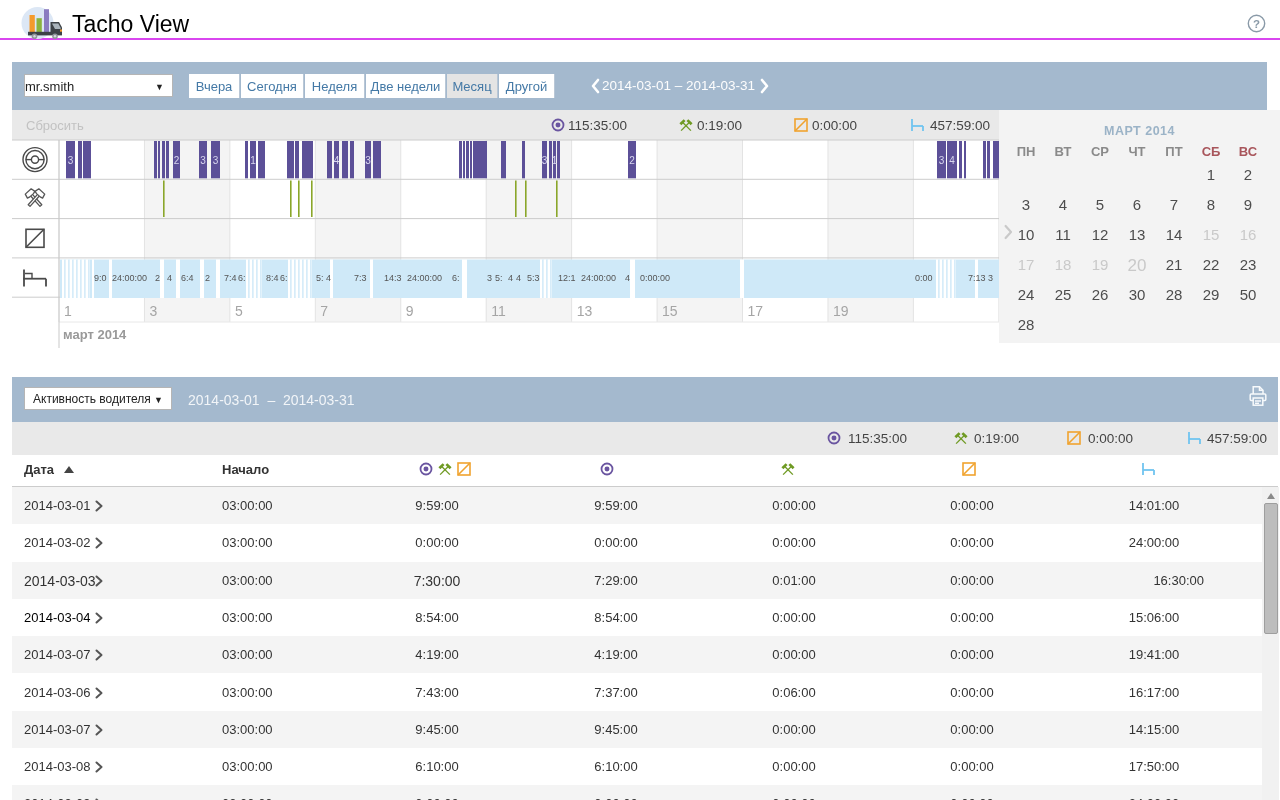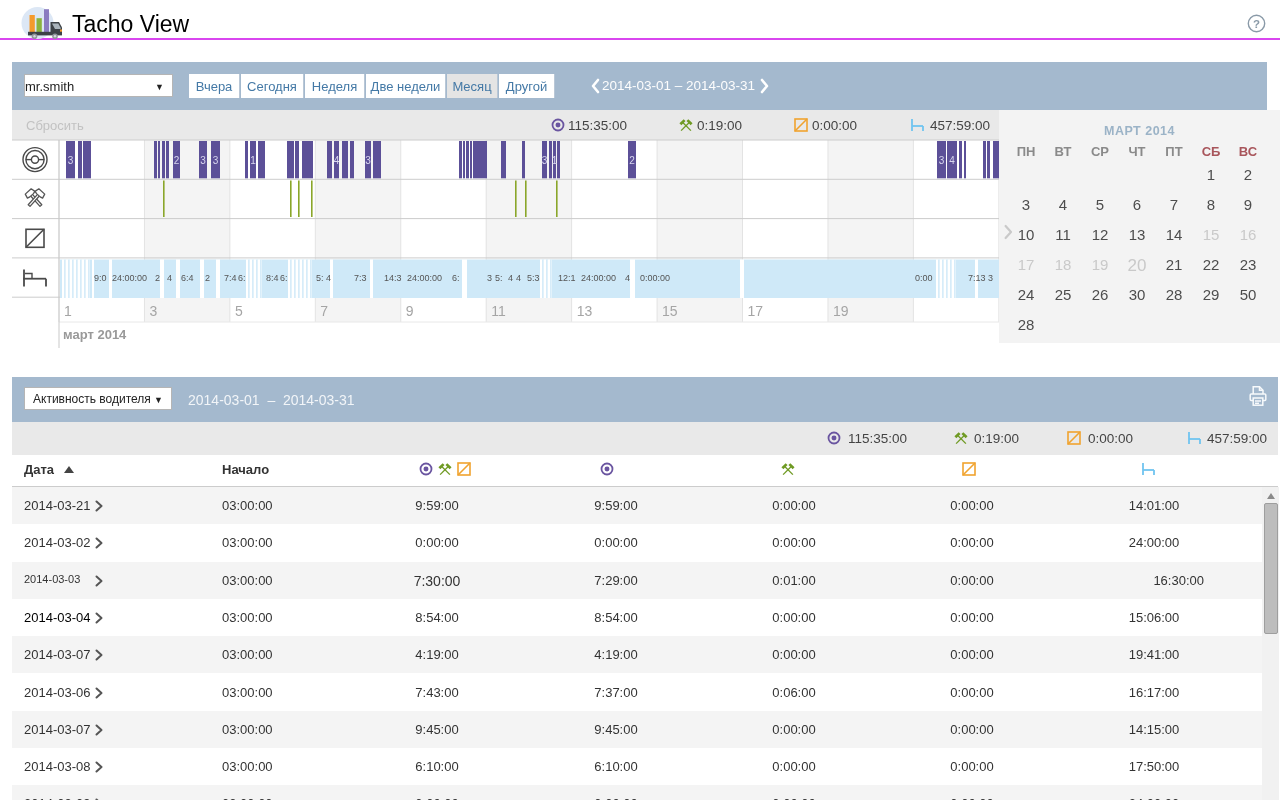--- a/index.html
+++ b/index.html
@@ -466,21 +466,21 @@
         <line x1="951" y1="20" x2="963" y2="8"></line>
       </g>
       <g stroke="#70c4f0" fill="none" stroke-width="1.8">
         <line x1="1131.0" y1="8.0" x2="1131.0" y2="20.0"></line>
         <line x1="1131.0" y1="15.0" x2="1142.0" y2="15.0"></line>
         <line x1="1142.0" y1="15.0" x2="1142.0" y2="20.0"></line>
       </g>
     </svg>
     <div style="position:absolute;left:12px;top:487px;width:1250px;height:313px;overflow:hidden">
       <div style="position:absolute;left:0;top:0.0px;width:1250px;height:37.3px;background:#f4f4f4">
-        <div style="position:absolute;left:12px;top:11px;font-size:13px;color:#333">2014-03-21</div>
+        <div style="position:absolute;left:12px;top:11px;font-size:13px;color:#333">2014-03-01</div>
         <svg style="position:absolute;left:81px;top:12px" width="12" height="14" viewBox="0 0 12 14">
           <path d="M3.5 2.5 L8.5 7 L3.5 11.5" stroke="#555" stroke-width="2" fill="none" stroke-linecap="round" stroke-linejoin="round"></path>
         </svg>
         <div style="position:absolute;left:210px;top:11px;font-size:13px;color:#333">03:00:00</div>
         <div style="position:absolute;left:375px;top:11px;width:100px;text-align:center;font-size:13px;color:#333">9:59:00</div>
         <div style="position:absolute;left:554px;top:11px;width:100px;text-align:center;font-size:13px;color:#333">9:59:00</div>
         <div style="position:absolute;left:732px;top:11px;width:100px;text-align:center;font-size:13px;color:#333">0:00:00</div>
         <div style="position:absolute;left:910px;top:11px;width:100px;text-align:center;font-size:13px;color:#333">0:00:00</div>
         <div style="position:absolute;left:1092px;top:11px;width:100px;text-align:center;font-size:13px;color:#333">14:01:00</div>
       </div>
@@ -490,21 +490,21 @@
           <path d="M3.5 2.5 L8.5 7 L3.5 11.5" stroke="#555" stroke-width="2" fill="none" stroke-linecap="round" stroke-linejoin="round"></path>
         </svg>
         <div style="position:absolute;left:210px;top:11px;font-size:13px;color:#333">03:00:00</div>
         <div style="position:absolute;left:375px;top:11px;width:100px;text-align:center;font-size:13px;color:#333">0:00:00</div>
         <div style="position:absolute;left:554px;top:11px;width:100px;text-align:center;font-size:13px;color:#333">0:00:00</div>
         <div style="position:absolute;left:732px;top:11px;width:100px;text-align:center;font-size:13px;color:#333">0:00:00</div>
         <div style="position:absolute;left:910px;top:11px;width:100px;text-align:center;font-size:13px;color:#333">0:00:00</div>
         <div style="position:absolute;left:1092px;top:11px;width:100px;text-align:center;font-size:13px;color:#333">24:00:00</div>
       </div>
       <div style="position:absolute;left:0;top:74.6px;width:1250px;height:37.3px;background:#f4f4f4">
-        <div style="position:absolute;left:12px;top:11px;font-size:11px;color:#333">2014-03-03</div>
+        <div style="position:absolute;left:12px;top:11px;font-size:14px;color:#333">2014-03-03</div>
         <svg style="position:absolute;left:81px;top:12px" width="12" height="14" viewBox="0 0 12 14">
           <path d="M3.5 2.5 L8.5 7 L3.5 11.5" stroke="#555" stroke-width="2" fill="none" stroke-linecap="round" stroke-linejoin="round"></path>
         </svg>
         <div style="position:absolute;left:210px;top:11px;font-size:13px;color:#333">03:00:00</div>
         <div style="position:absolute;left:375px;top:11px;width:100px;text-align:center;font-size:14px;color:#333">7:30:00</div>
         <div style="position:absolute;left:554px;top:11px;width:100px;text-align:center;font-size:13px;color:#333">7:29:00</div>
         <div style="position:absolute;left:732px;top:11px;width:100px;text-align:center;font-size:13px;color:#333">0:01:00</div>
         <div style="position:absolute;left:910px;top:11px;width:100px;text-align:center;font-size:13px;color:#333">0:00:00</div>
         <div style="position:absolute;left:1092px;top:11px;width:100px;text-align:right;font-size:13px;color:#333">16:30:00</div>
       </div>

